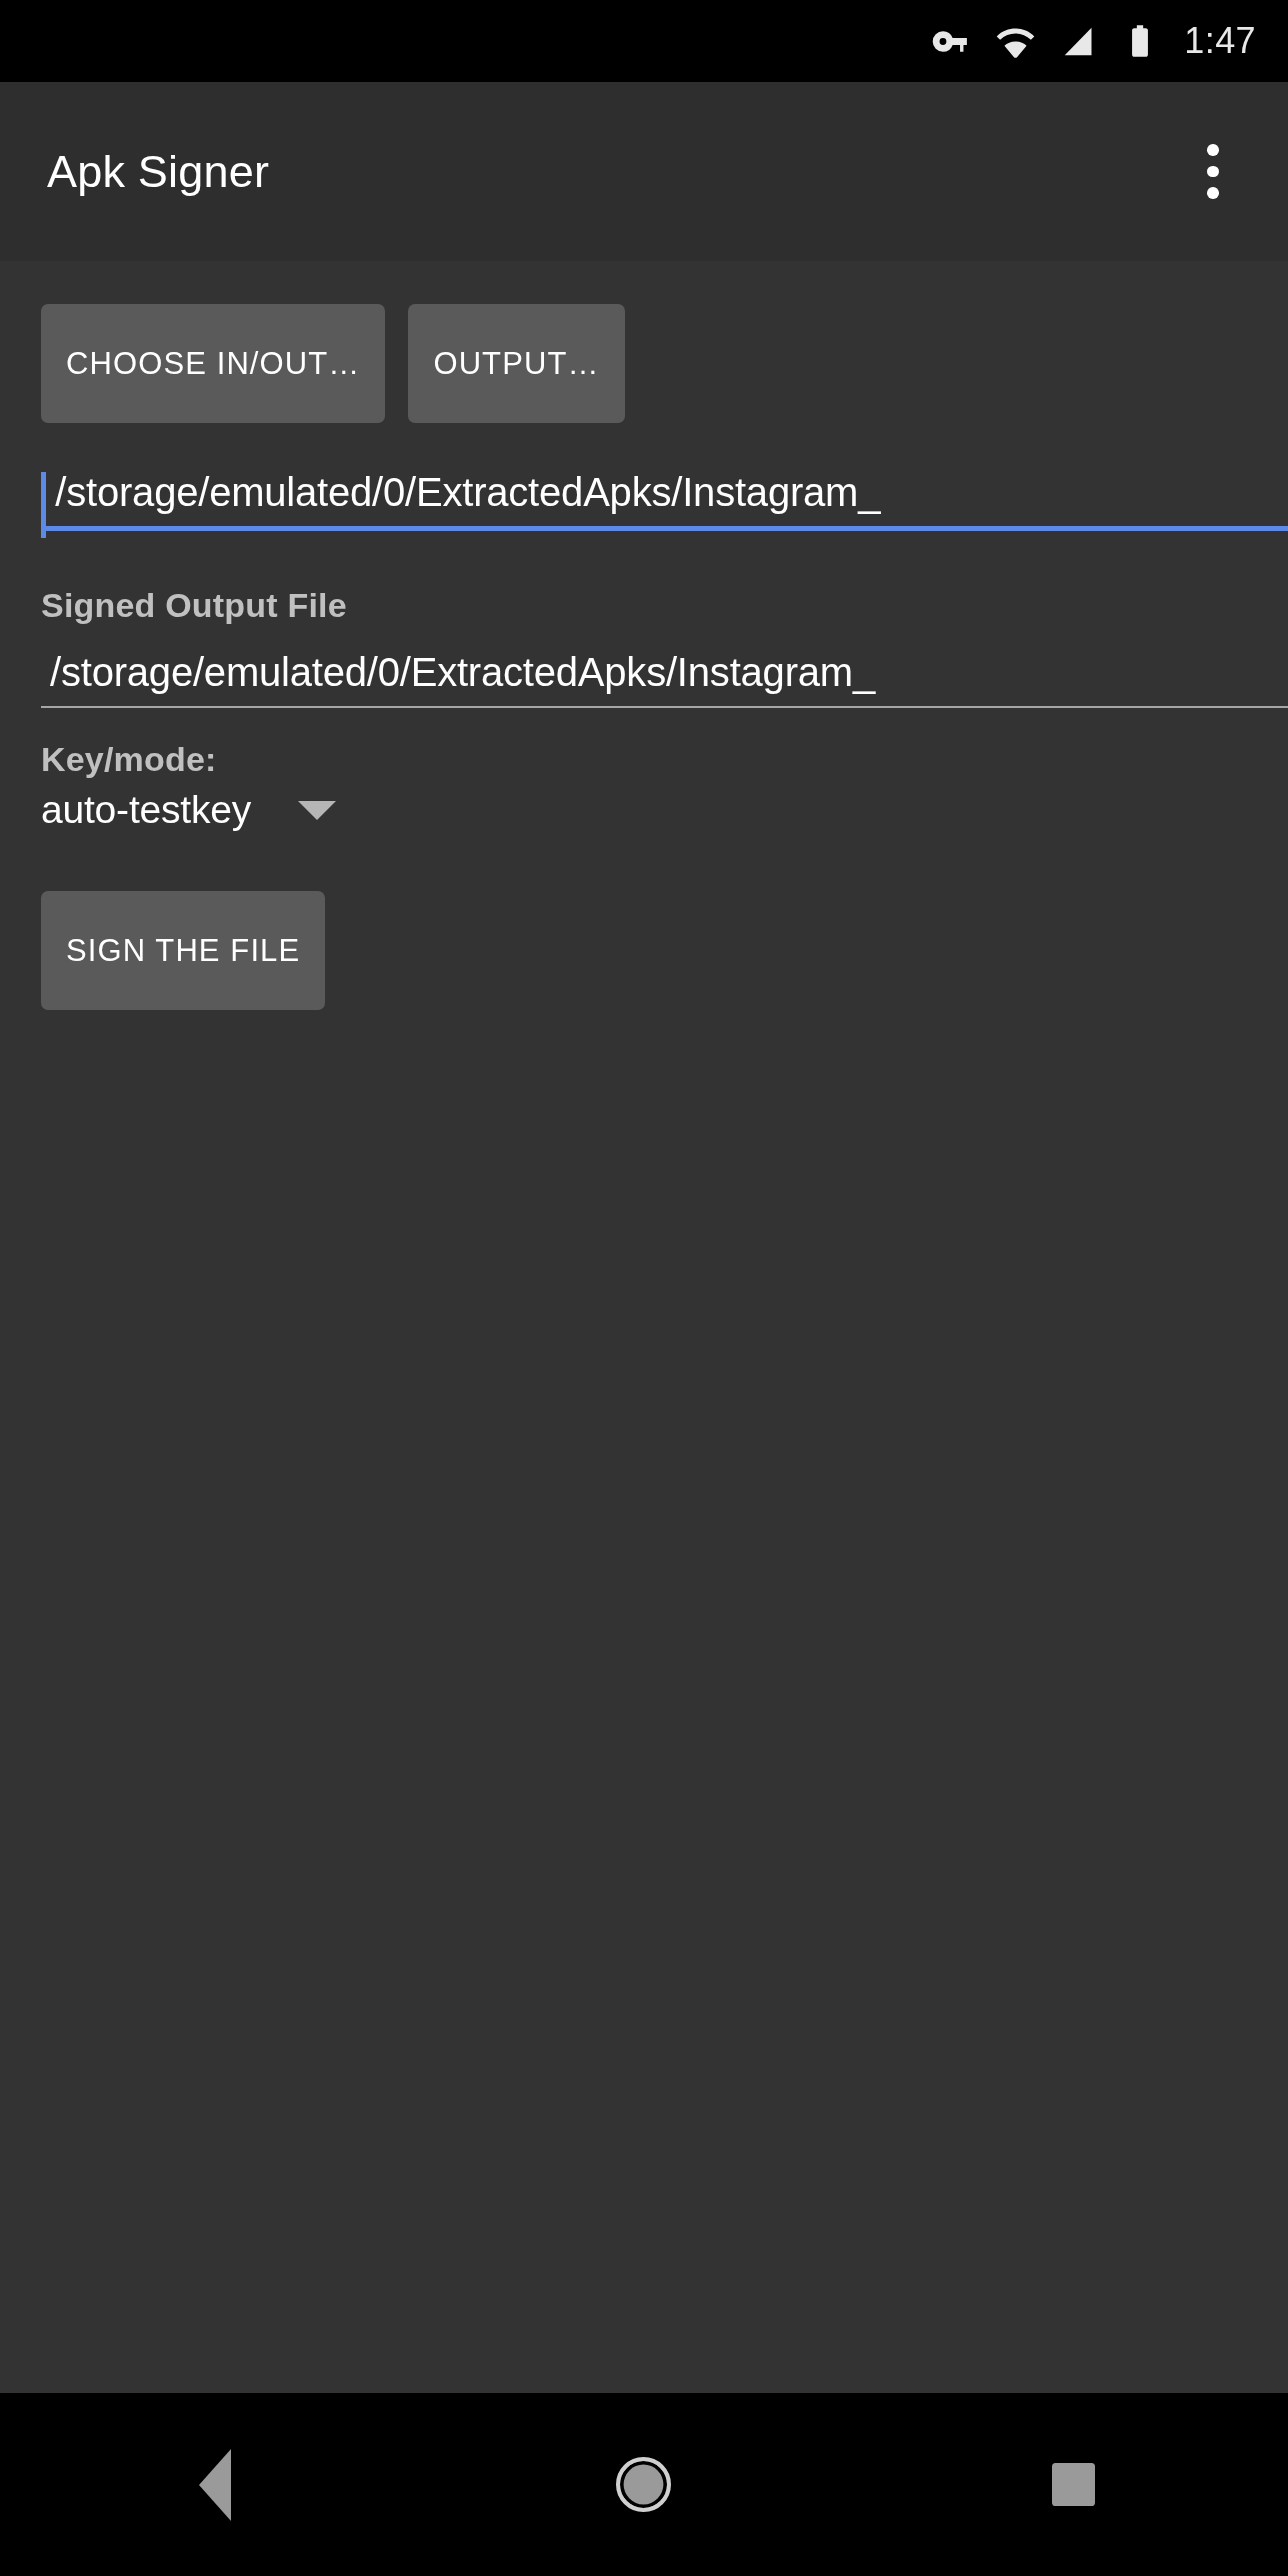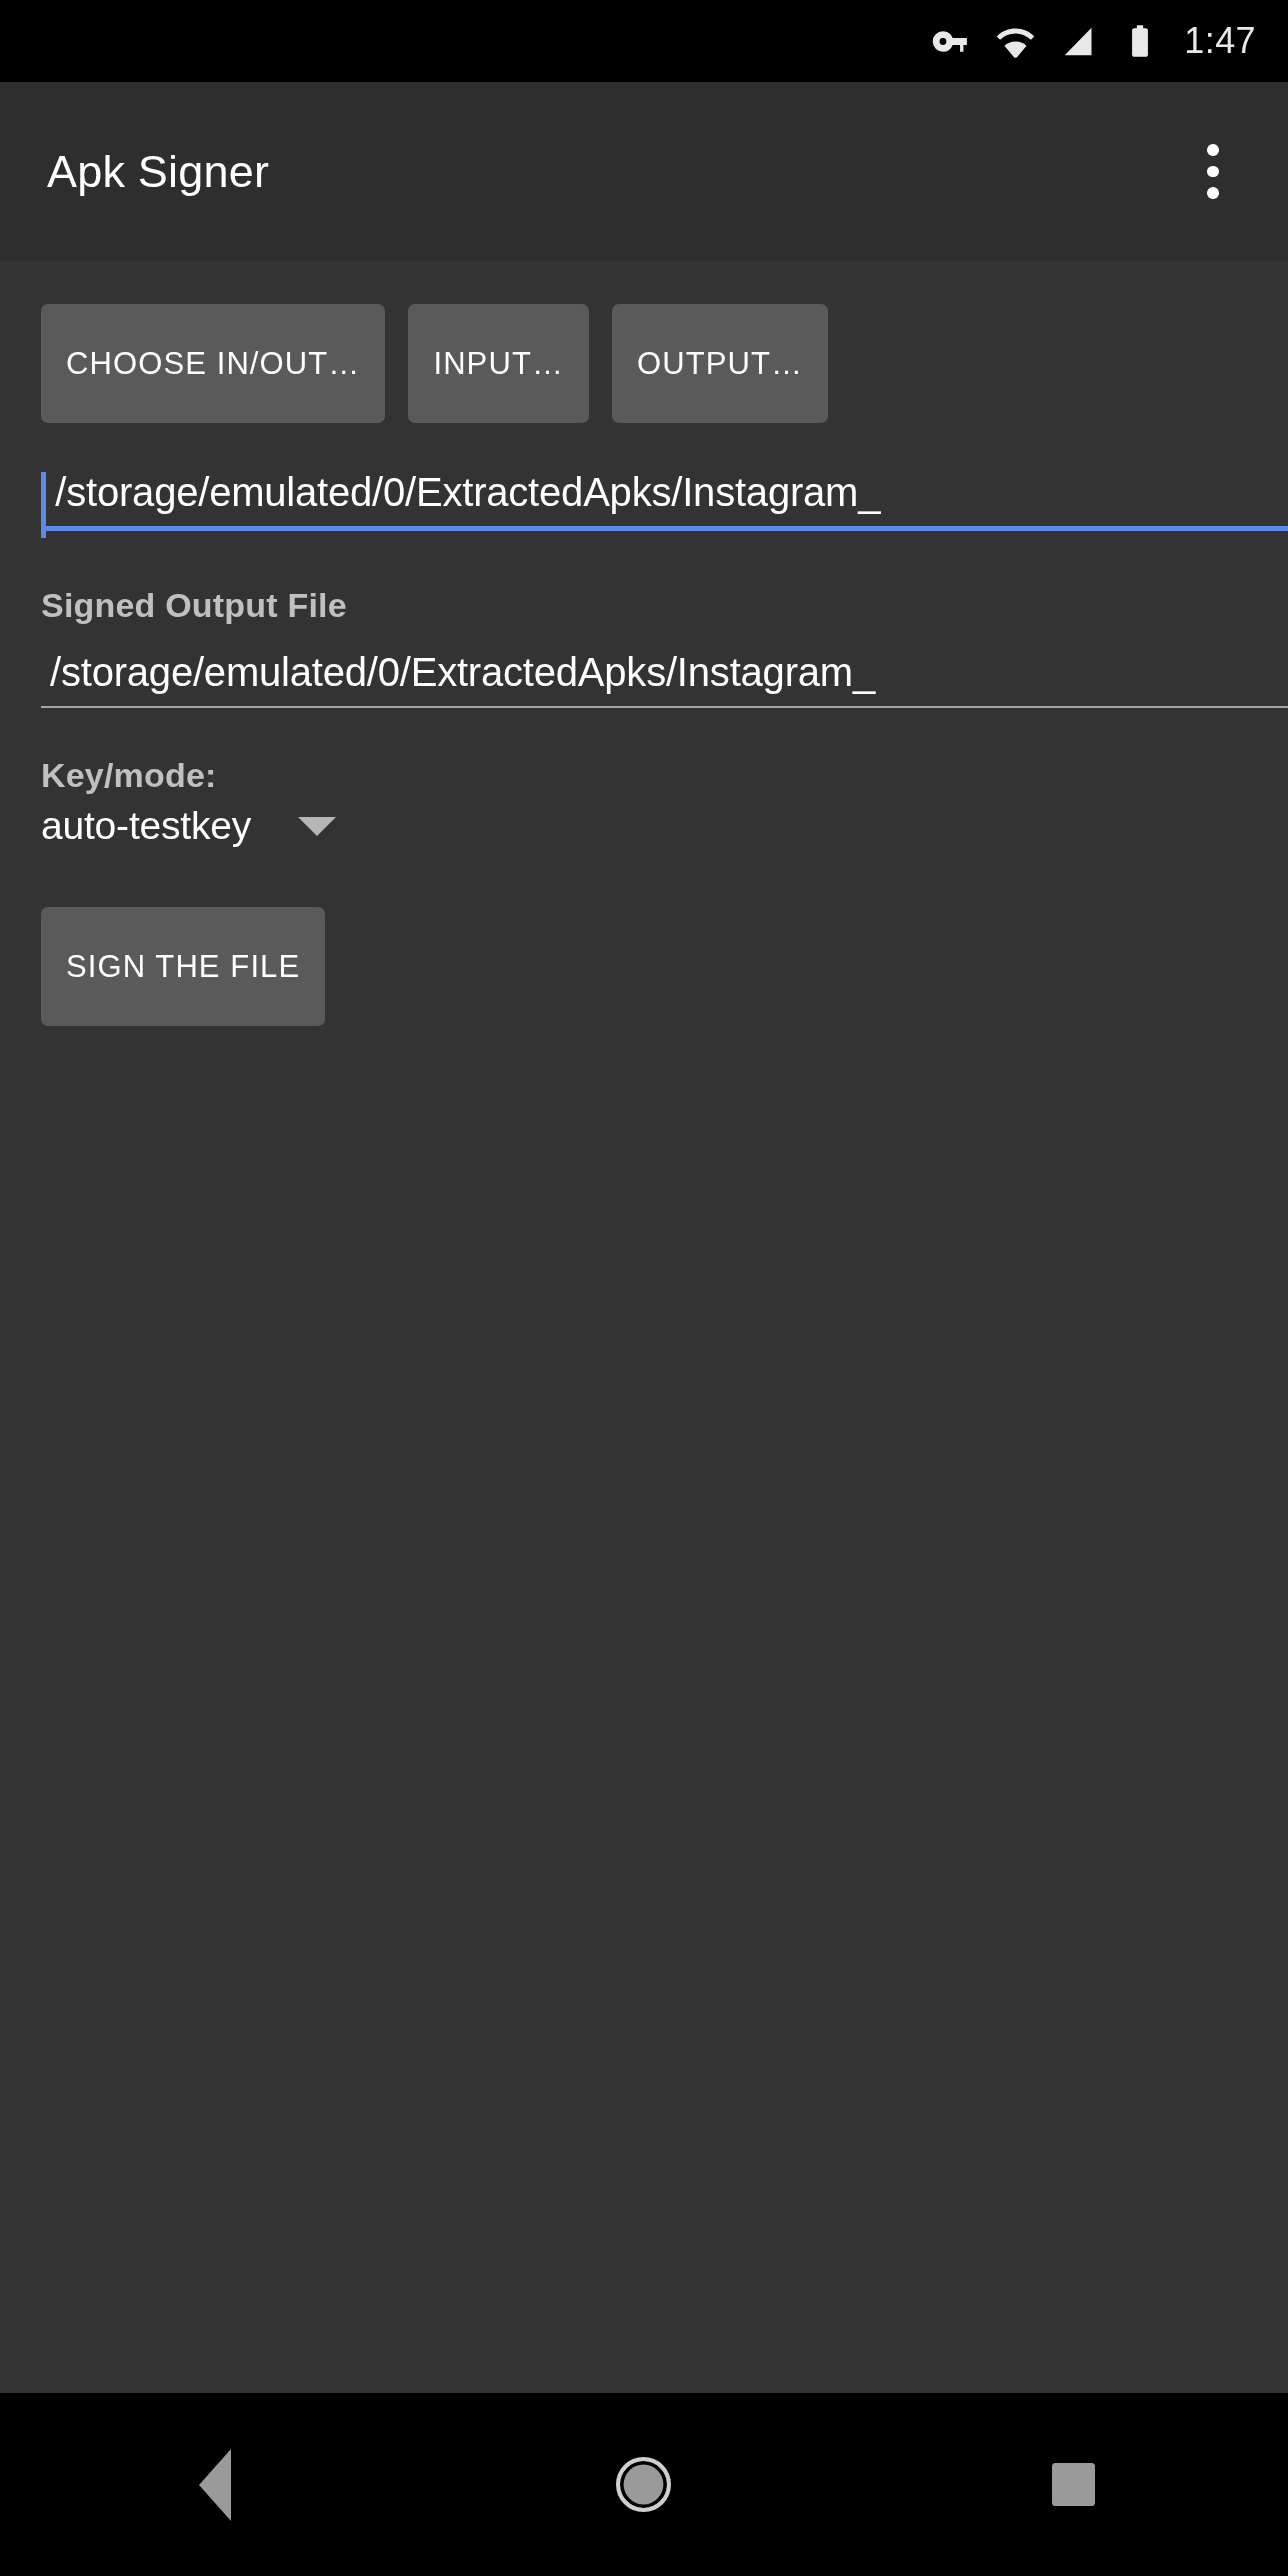--- a/index.html
+++ b/index.html
@@ -210,41 +210,40 @@
       <span class="dot"></span>
       <span class="dot"></span>
       <span class="dot"></span>
     </div>
   </div>
 
   <div id="content">
 
     <div id="button-row">
       <button class="mat-button">CHOOSE IN/OUT…</button>
-      <button class="mat-button">INPUT…</button>
       <button class="mat-button">OUTPUT…</button>
     </div>
 
     <div class="field-block" style="margin-top:47px;">
       <div class="field-row" style="margin-top:25px;">
         <div class="caret"></div>
         <div class="field-value" style="padding-left:14.3px;">/storage/emulated/0/ExtractedApks/Instagram_</div>
         <div class="underline focused"></div>
       </div>
     </div>
 
     <div class="field-block" style="margin-top:55px;">
       <div class="field-label">Signed Output File</div>
       <div class="field-row" style="margin-top:25px;">
         <div class="field-value" style="padding-left:9px;">/storage/emulated/0/ExtractedApks/Instagram_</div>
         <div class="underline normal"></div>
       </div>
     </div>
 
-    <div class="field-block" style="margin-top:48px;">
+    <div class="field-block" style="margin-top:32px;">
       <div id="keymode-label">Key/mode:</div>
       <div id="spinner-row">
         <span id="spinner-value">auto-testkey</span>
         <span id="spinner-arrow"></span>
       </div>
     </div>
 
     <div class="field-block" style="margin-top:59px;">
       <button class="mat-button">SIGN THE FILE</button>
     </div>

